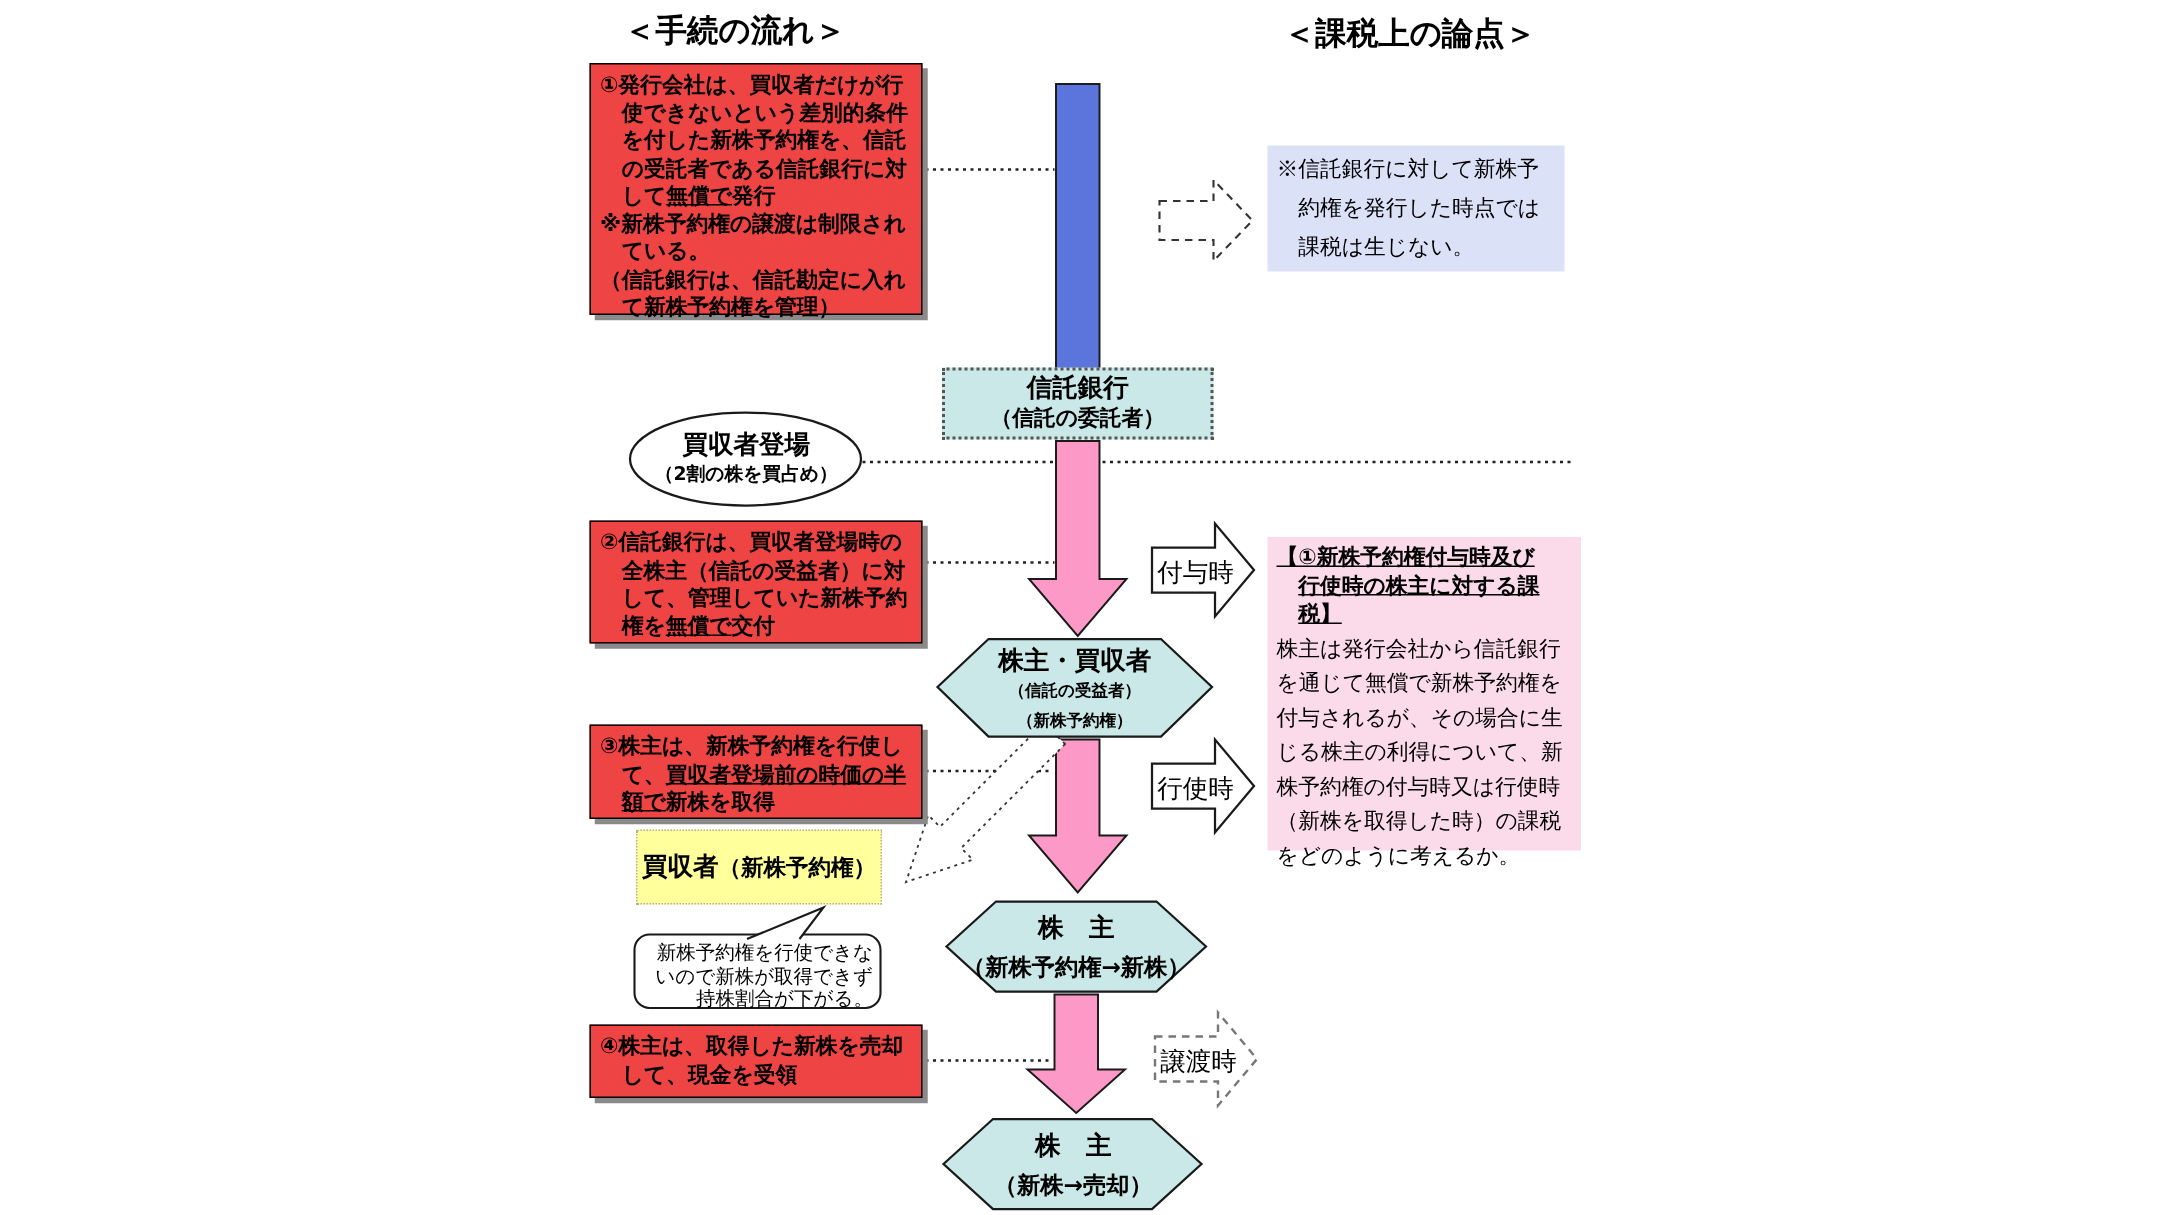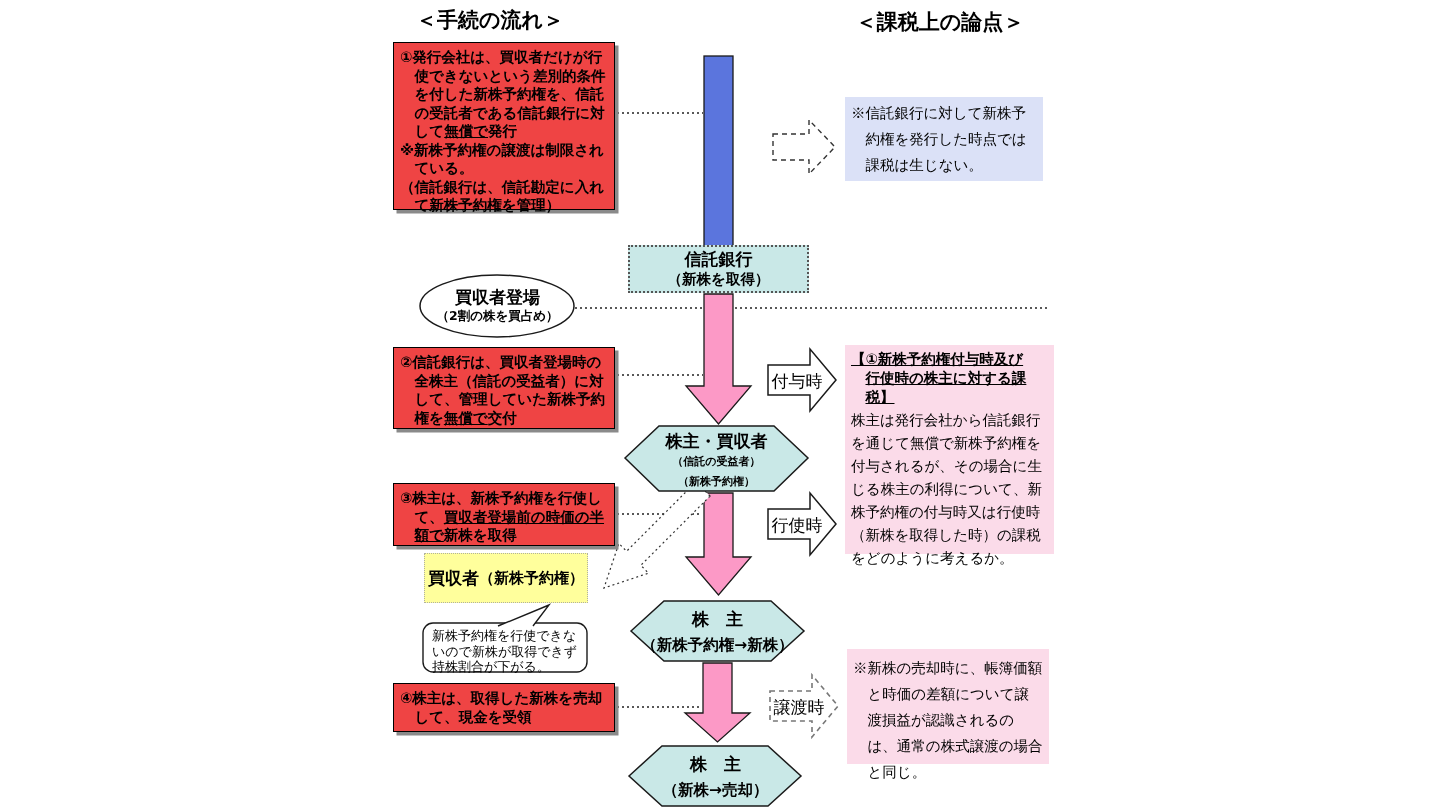--- a/index.html
+++ b/index.html
@@ -82,21 +82,21 @@
     <polygon points="768,365 810,365 810,349 836,380 810,411 810,395 768,395" fill="#ffffff" stroke="#1a1a1a" stroke-width="1.5"></polygon>
     <polygon points="768,509 810,509 810,493 836,524 810,555 810,539 768,539" fill="#ffffff" stroke="#1a1a1a" stroke-width="1.5"></polygon>
     <polygon points="770,691 812,691 812,675 838,706 812,737 812,721 770,721" fill="#ffffff" stroke="#777" stroke-width="1.6" stroke-dasharray="5 4"></polygon>
   </svg>
 
   <div class="abs hdr" style="left:395px;top:6px;width:190px;">＜手続の流れ＞</div>
   <div class="abs hdr" style="left:850px;top:8px;width:180px;">＜課税上の論点＞</div>
 
   <div class="abs entity trust" style="left:628px;top:245px;width:181px;height:48px;">
     <div class="t">信託銀行</div>
-    <div class="s">（新株を取得）</div>
+    <div class="s">（信託の委託者）</div>
   </div>
 
   <div class="abs step" style="left:393px;top:42px;width:222px;height:168px;">
     <p><span>①発行会社は、買収者だけが行使できないという差別的条件を付した新株予約権を、信託の受託者である信託銀行に対して</span><span class="emph">無償で</span><span>発行</span></p>
     <p>※新株予約権の譲渡は制限されている。</p>
     <p>（信託銀行は、信託勘定に入れて新株予約権を管理）</p>
   </div>
   <div class="abs step" style="left:393px;top:347px;width:222px;height:82px;">
     <p><span>②信託銀行は、買収者登場時の全株主（信託の受益者）に対して、管理していた新株予約権を</span><span class="emph">無償で</span><span>交付</span></p>
   </div>
@@ -110,21 +110,21 @@
   <div class="abs center" style="left:420px;top:287px;width:155px;">
     <div class="ell-t">買収者登場</div>
     <div class="ell-s">（2割の株を買占め）</div>
   </div>
 
   <div class="abs yellow" style="left:424px;top:553px;width:164px;height:50px;">
     <div class="ell-t">買収者</div>
     <div class="s" style="font-size:15px;font-weight:bold;line-height:19px;">（新株予約権）</div>
   </div>
 
-  <div class="abs bubble-txt" style="left:432px;top:628px;width:150px;">新株予約権を行使できないので新株が取得できず持株割合が下がる。</div>
+  <div class="abs bubble-txt" style="left:432px;top:628px;width:150px;text-align:right;">新株予約権を行使できないので新株が取得できず持株割合が下がる。</div>
 
   <div class="abs center" style="left:630px;top:430px;width:173px;">
     <div class="hex-t1">株主・買収者</div>
     <div class="hex-t2">（信託の受益者）</div>
     <div class="hex-t2">（新株予約権）</div>
   </div>
   <div class="abs center" style="left:631px;top:606px;width:173px;">
     <div class="hex-w1">株　主</div>
     <div class="hex-w2">（新株予約権→新株）</div>
   </div>
@@ -134,23 +134,20 @@
   </div>
 
   <div class="abs timing" style="left:762px;top:370px;width:70px;">付与時</div>
   <div class="abs timing" style="left:762px;top:514px;width:70px;">行使時</div>
   <div class="abs timing" style="left:764px;top:696px;width:70px;">譲渡時</div>
 
   <div class="abs note note-blue" style="left:845px;top:97px;width:198px;height:84px;">
     <p class="hang">※信託銀行に対して新株予約権を発行した時点では課税は生じない。</p>
   </div>
 
-  <div class="abs note note-pink pn1" style="left:845px;top:345px;width:209px;height:209px;">
+  <div class="abs note note-pink pn1" style="left:845px;top:358px;width:209px;height:209px;">
     <div class="ttl">【①新株予約権付与時及び</div>
     <div class="ttl ttl2">行使時の株主に対する課税】</div>
     <div class="bdy">株主は発行会社から信託銀行を通じて無償で新株予約権を付与されるが、その場合に生じる株主の利得について、新株予約権の付与時又は行使時（新株を取得した時）の課税をどのように考えるか。</div>
   </div>
 
-  <div class="abs note note-pink pn2" style="left:847px;top:649px;width:202px;height:115px;">
-    <p class="hang">※新株の売却時に、帳簿価額と時価の差額について譲渡損益が認識されるのは、通常の株式譲渡の場合と同じ。</p>
-  </div>
 
 </div>
 
 </body></html>

